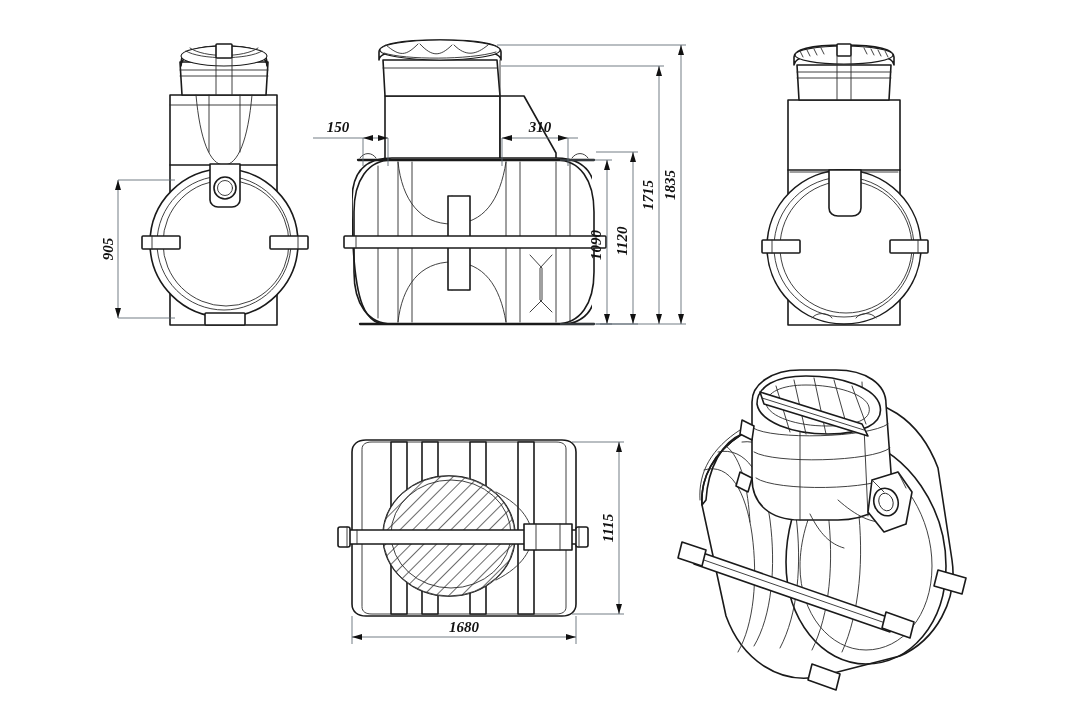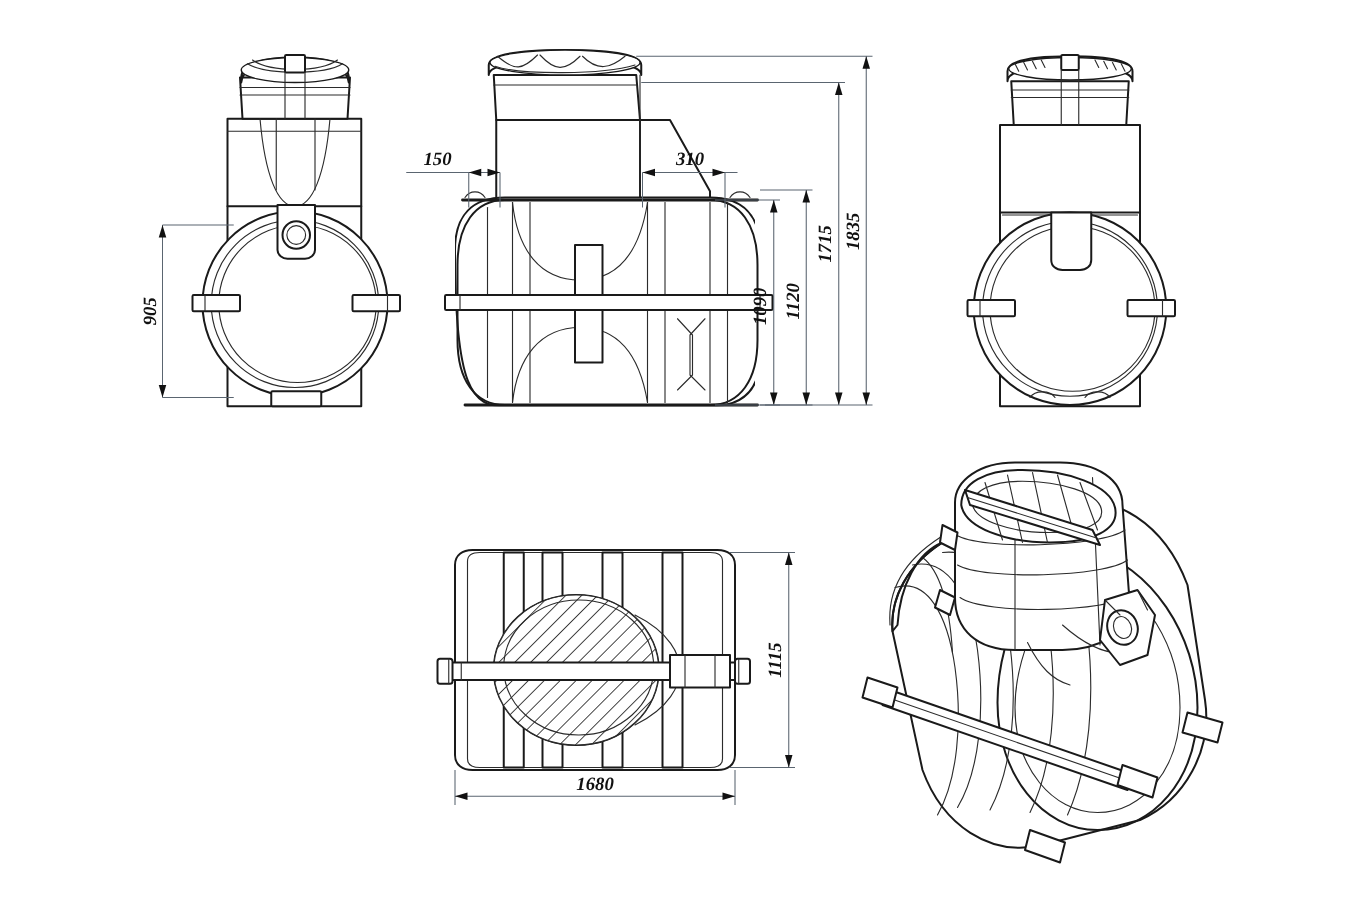--- a/index.html
+++ b/index.html
@@ -1,19 +1,19 @@
 <!DOCTYPE html>
 <html><head>
 <meta charset="utf-8">
 <title>Technical Drawing</title>
 <style>
   html,body{margin:0;padding:0;background:#ffffff;}
   body{width:1080px;height:720px;position:relative;overflow:hidden;
        font-family:"Liberation Sans",sans-serif;}
-  #sheet{position:absolute;left:12px;top:0;width:1000px;height:720px;background:#fca5a5;}
+  #sheet{position:absolute;left:0;top:0;width:1000px;height:720px;background:#fca5a5;}
   svg{display:block;}
   .ol{fill:none;stroke:#1a1a1a;stroke-width:1.6;stroke-linejoin:round;stroke-linecap:round;}
   .ol2{fill:none;stroke:#1a1a1a;stroke-width:2.3;stroke-linejoin:round;stroke-linecap:round;}
   .thin{fill:none;stroke:#2b2b2b;stroke-width:0.9;stroke-linejoin:round;stroke-linecap:round;}
   .wht{fill:#ffffff;stroke:#1a1a1a;stroke-width:1.6;stroke-linejoin:round;}
   .wht2{fill:#ffffff;stroke:#1a1a1a;stroke-width:1.1;stroke-linejoin:round;}
   .dimline{fill:none;stroke:#5a6570;stroke-width:0.85;}
   .dimtxt{font-family:"Liberation Serif",serif;font-style:italic;font-weight:bold;
           font-size:15px;fill:#111;}
   .arw{fill:#111;stroke:none;}

